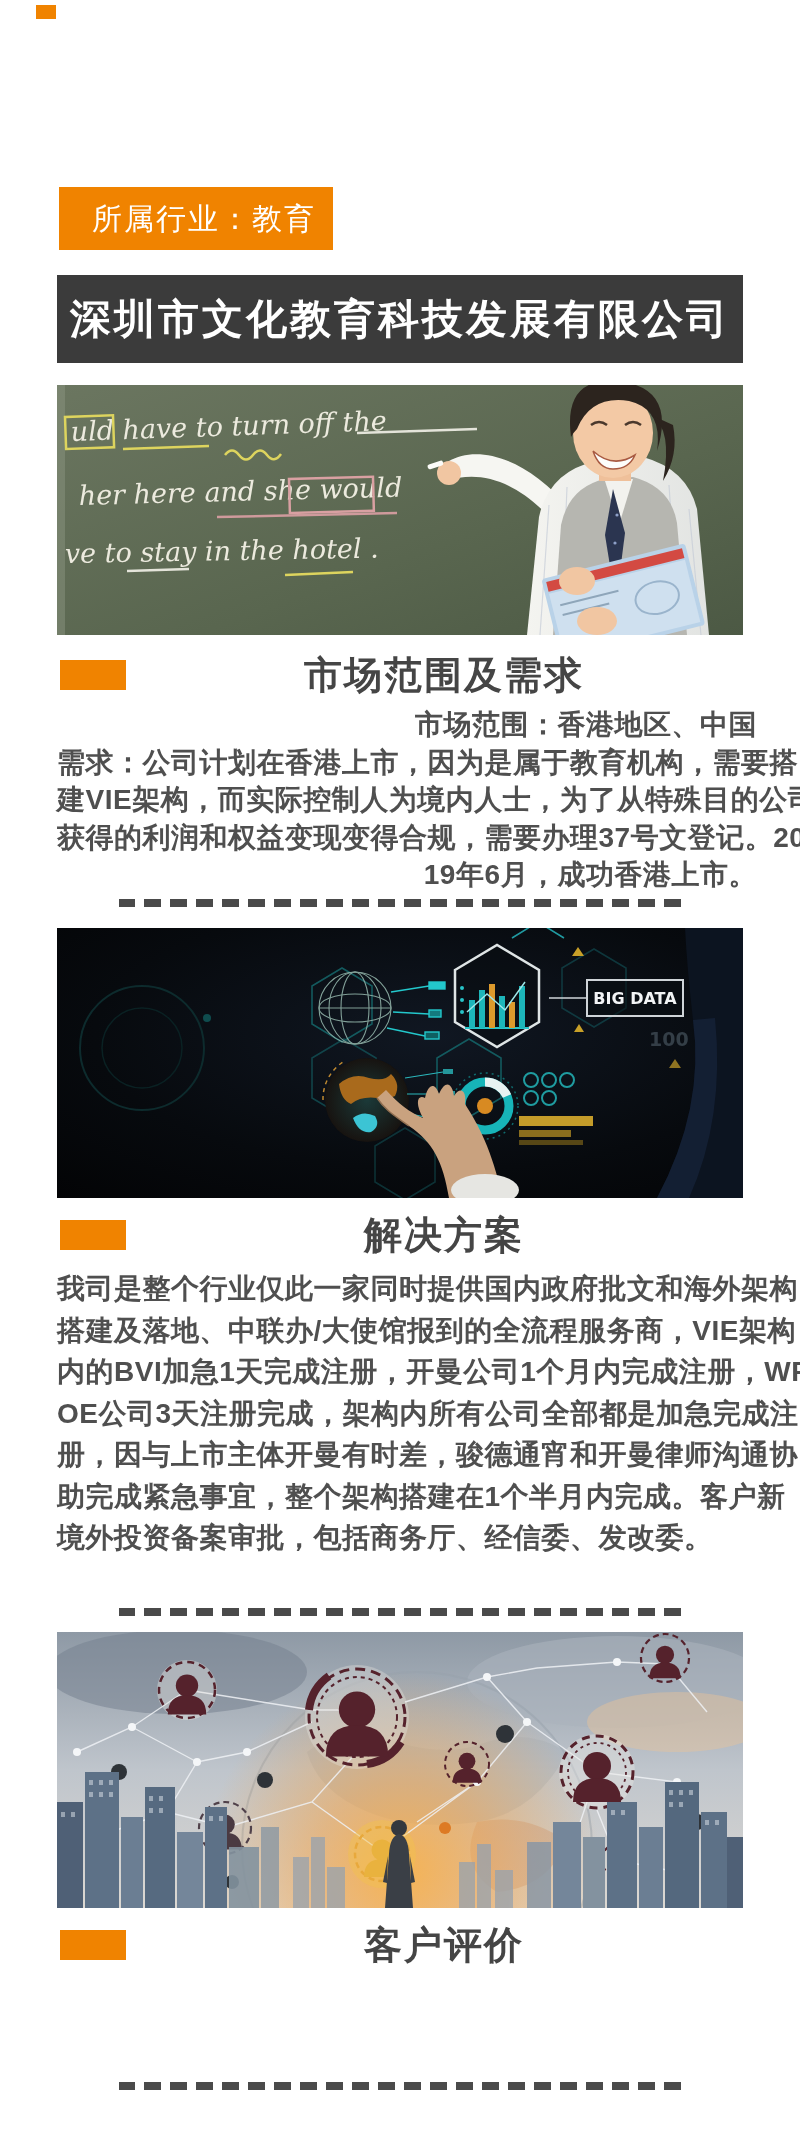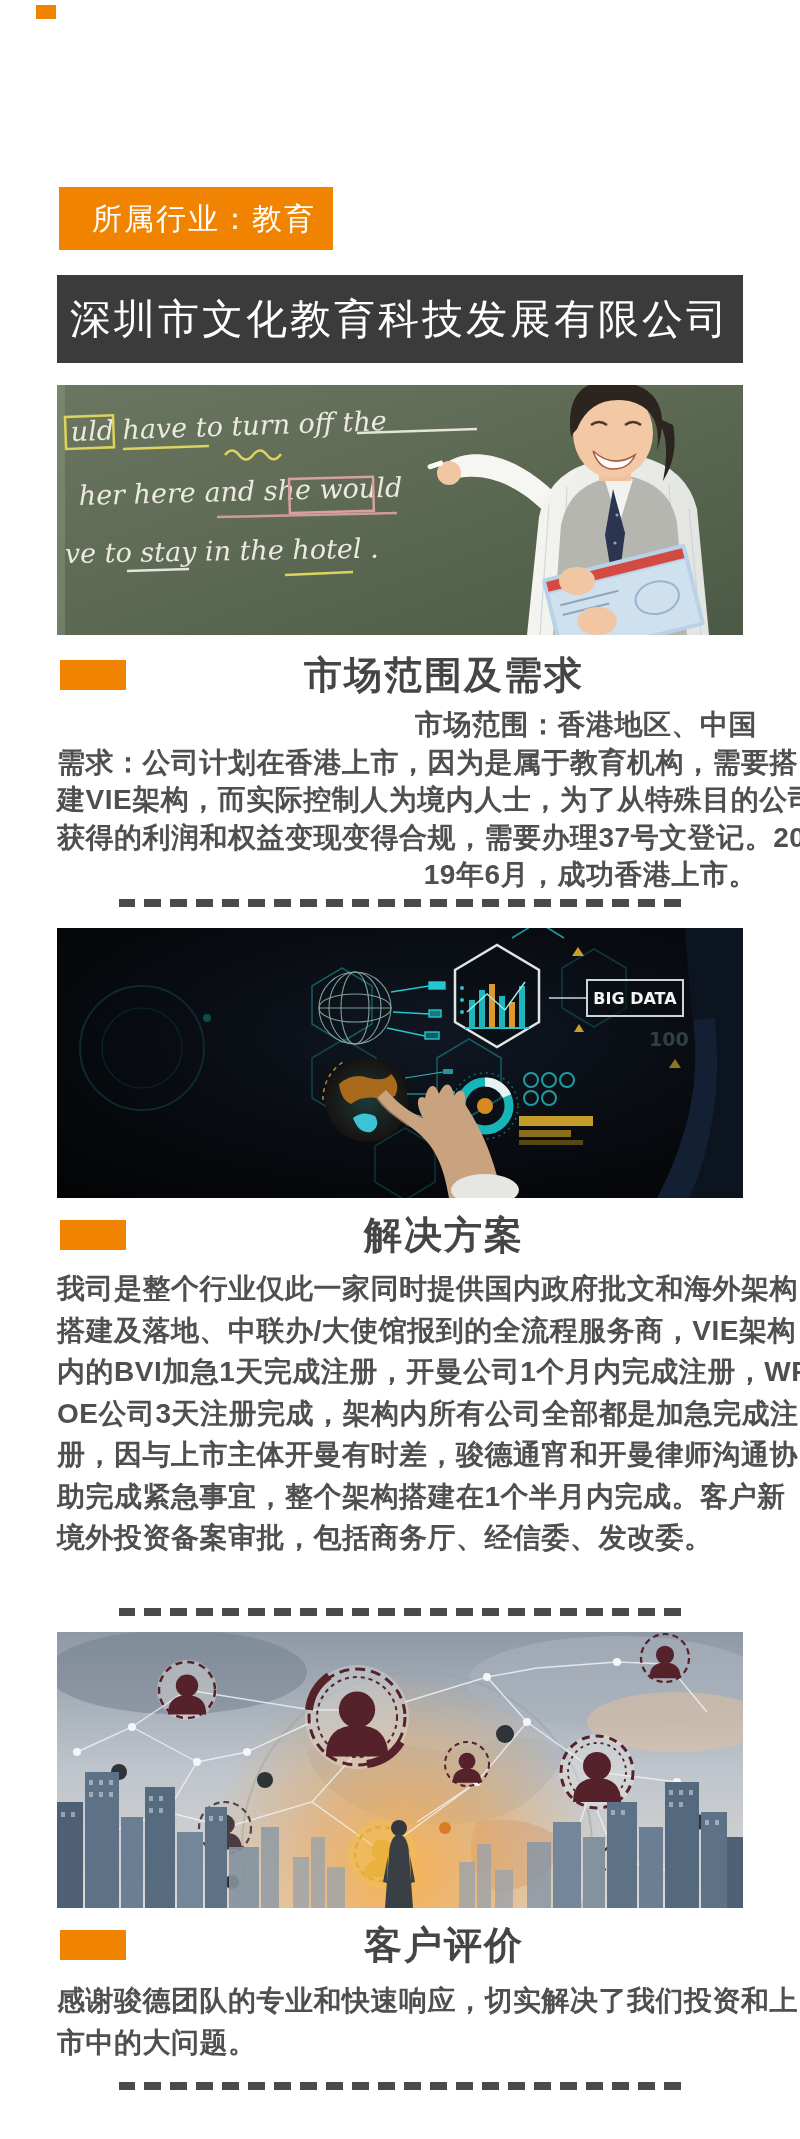--- a/index.html
+++ b/index.html
@@ -11,21 +11,21 @@
   .corner-mark{left:36px;top:5px;width:20px;height:14px;background:#F08300;}
 
   .page-title{left:0;top:46px;width:800px;height:110px;line-height:110px;text-align:center;
               font-size:70px;font-weight:bold;color:#4d4d4d;letter-spacing:0px;}
 
   .industry-badge{left:59px;top:187px;width:258px;height:63px;background:#F08300;
                   color:#ffffff;font-size:30px;line-height:63px;padding-left:16px;
                   text-align:center;letter-spacing:2px;}
 
   .company-bar{left:57px;top:275px;width:686px;height:88px;background:#3b3b3b;
-               color:#ffffff;font-size:41px;font-weight:normal;line-height:88px;
+               color:#ffffff;font-size:41px;font-weight:bold;line-height:88px;
                text-align:center;letter-spacing:3px;}
 
   .photo{left:57px;width:686px;overflow:hidden;}
   .photo svg{display:block;}
 
   .section-marker{left:60px;width:66px;height:30px;background:#F08300;}
   .section-heading{left:0;width:800px;height:54px;line-height:54px;text-align:center;
                    font-size:38px;font-weight:bold;color:#454545;letter-spacing:2px;padding-left:44px;}
 
   .body-text{left:57px;width:700px;color:#4f4f4f;font-size:28px;font-weight:700;
@@ -439,19 +439,15 @@
         <circle cx="342" cy="196" r="8" fill="#34383e"></circle>
         <path d="M328 276 L332 222 Q333 204 342 202 Q351 204 352 222 L356 276 Z" fill="#3a3f46"></path>
         <path d="M331 224 l-5 26 l4 1 Z" fill="#3a3f46"></path>
         <path d="M353 224 l5 26 l-4 1 Z" fill="#3a3f46"></path>
       </g>
     </svg>
   </div>
 
   <div class="abs section-marker" style="top:1930px;"></div>
   <div class="abs section-heading serif" style="top:1918px;">客户评价</div>
-  <div class="abs body-text" style="top:1980px;--lh:42px;">
-    <div>感谢骏德团队的专业和快速响应，切实解决了我们投资和上</div>
-    <div>市中的大问题。</div>
-  </div>
   <div class="abs dash-divider" style="top:2082px;"></div>
 
 </div>
 
 </body></html>

